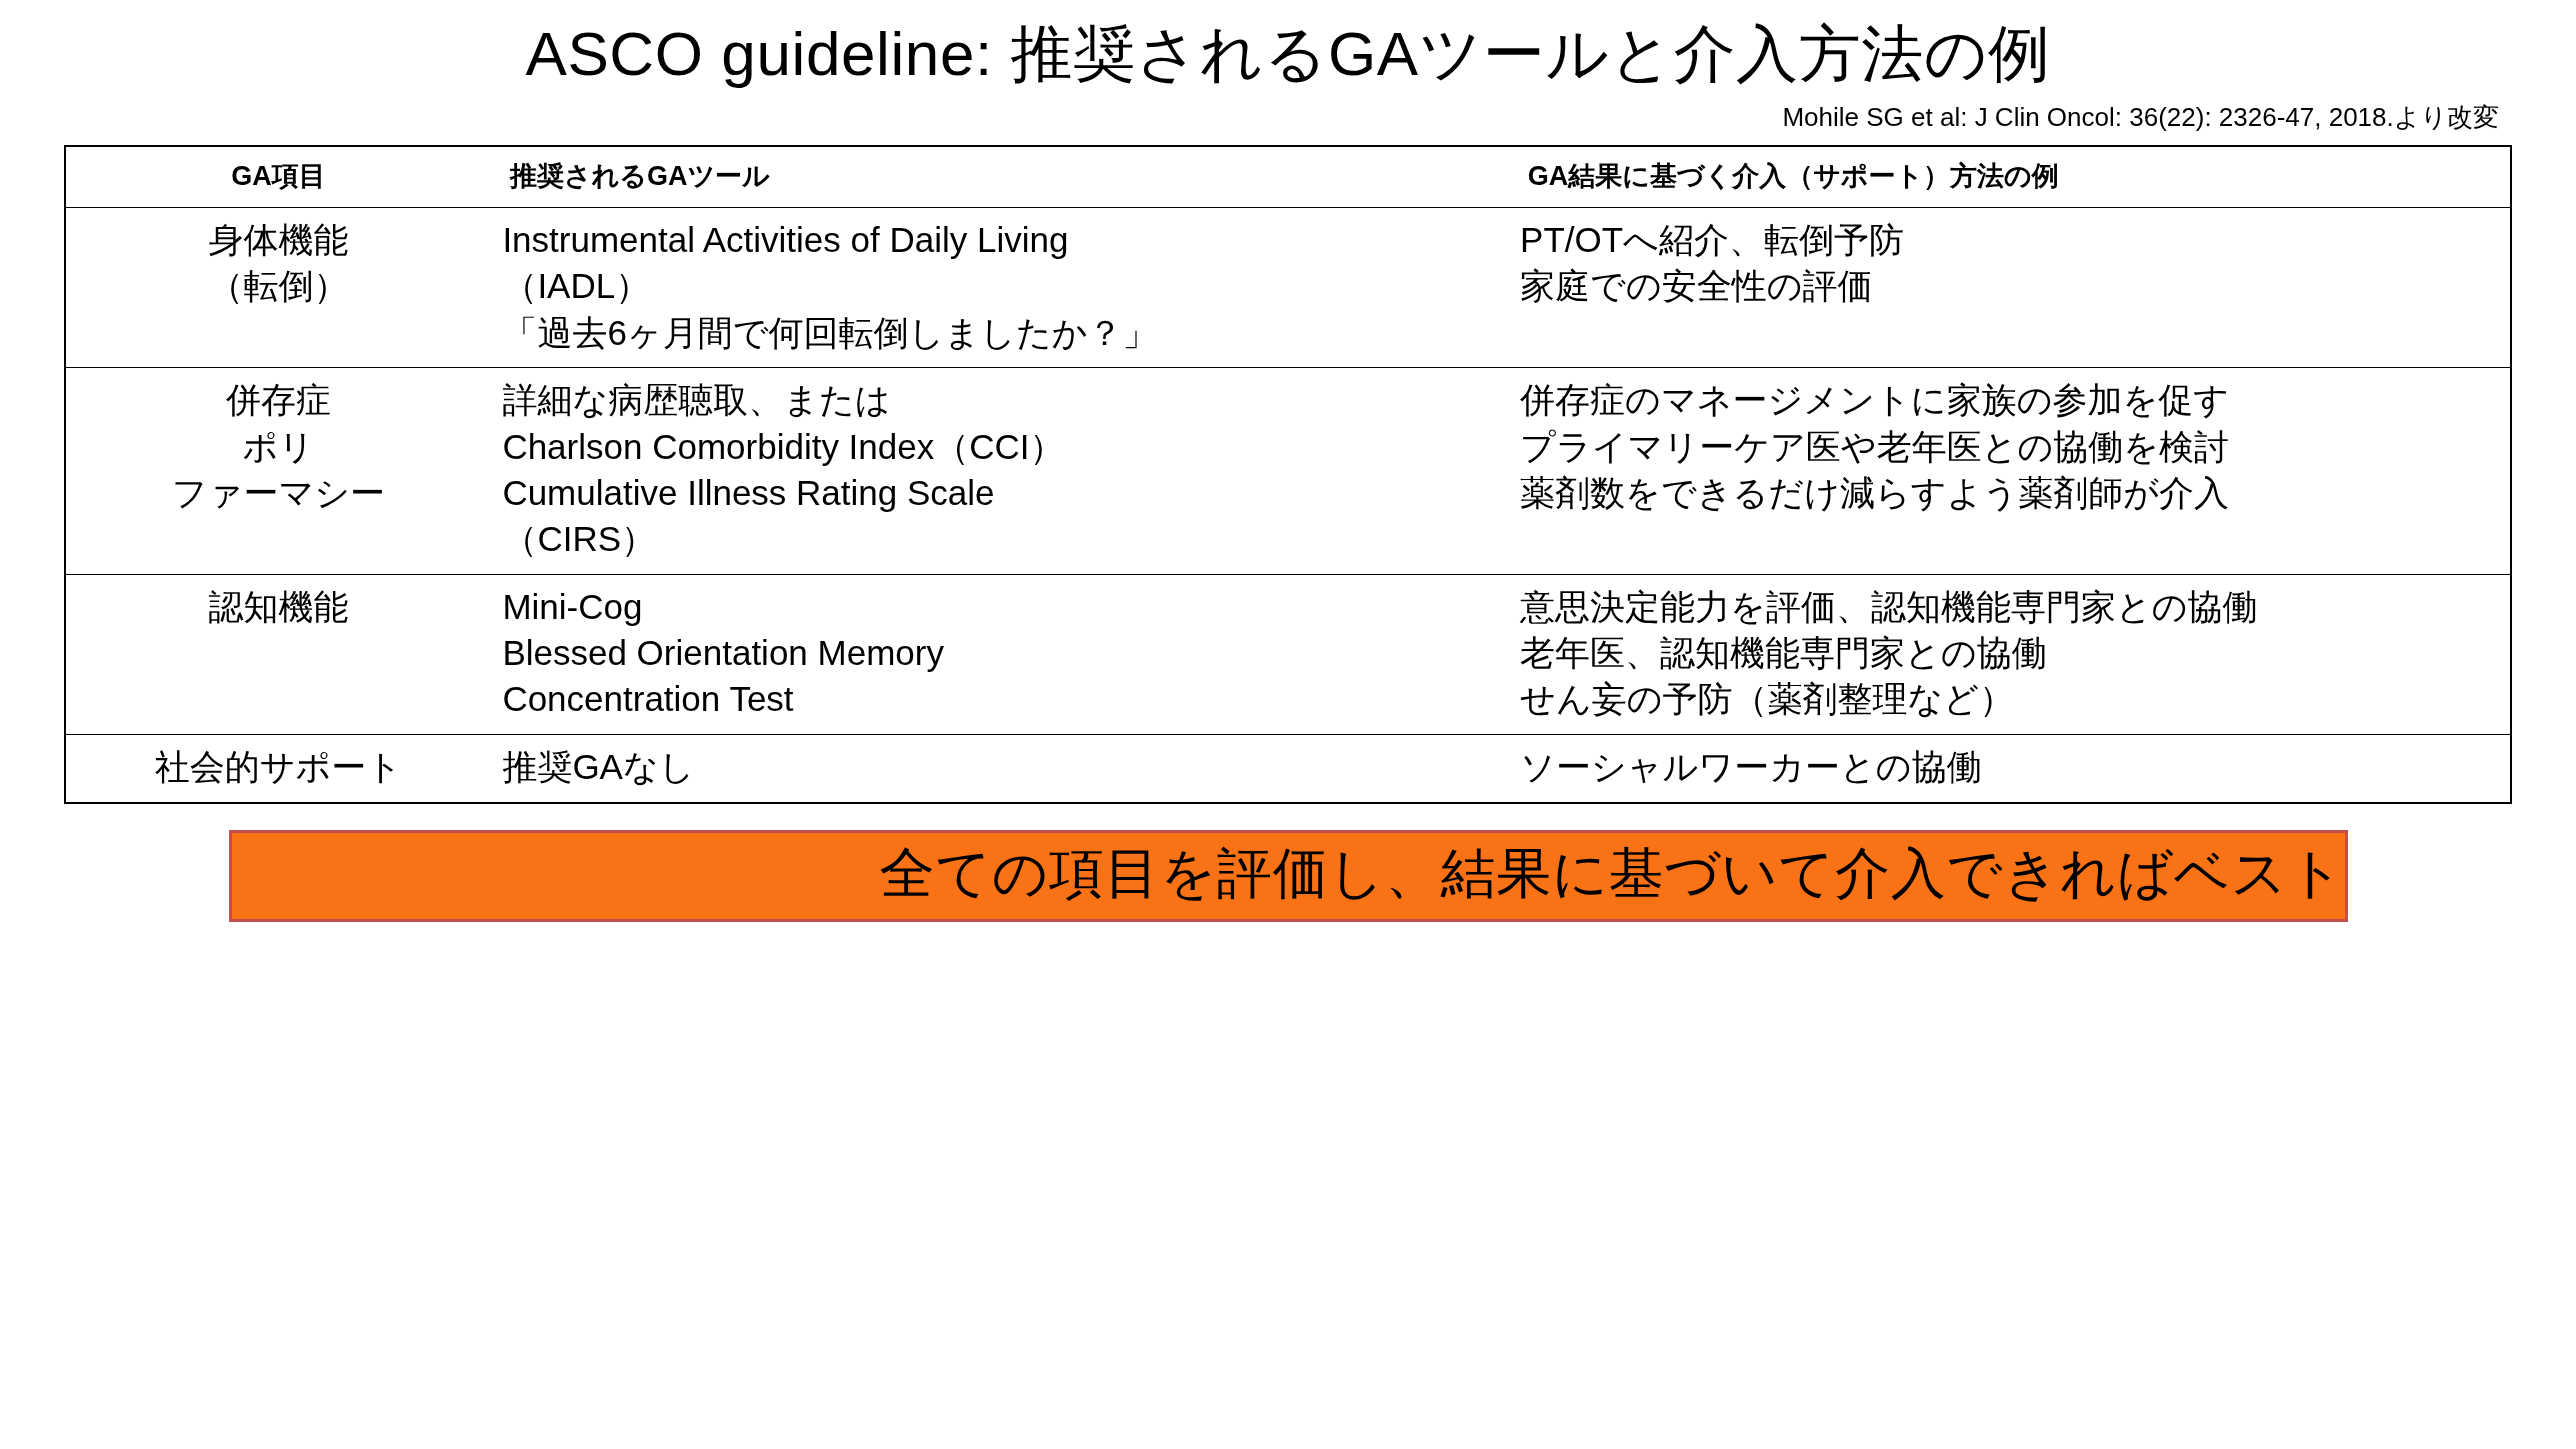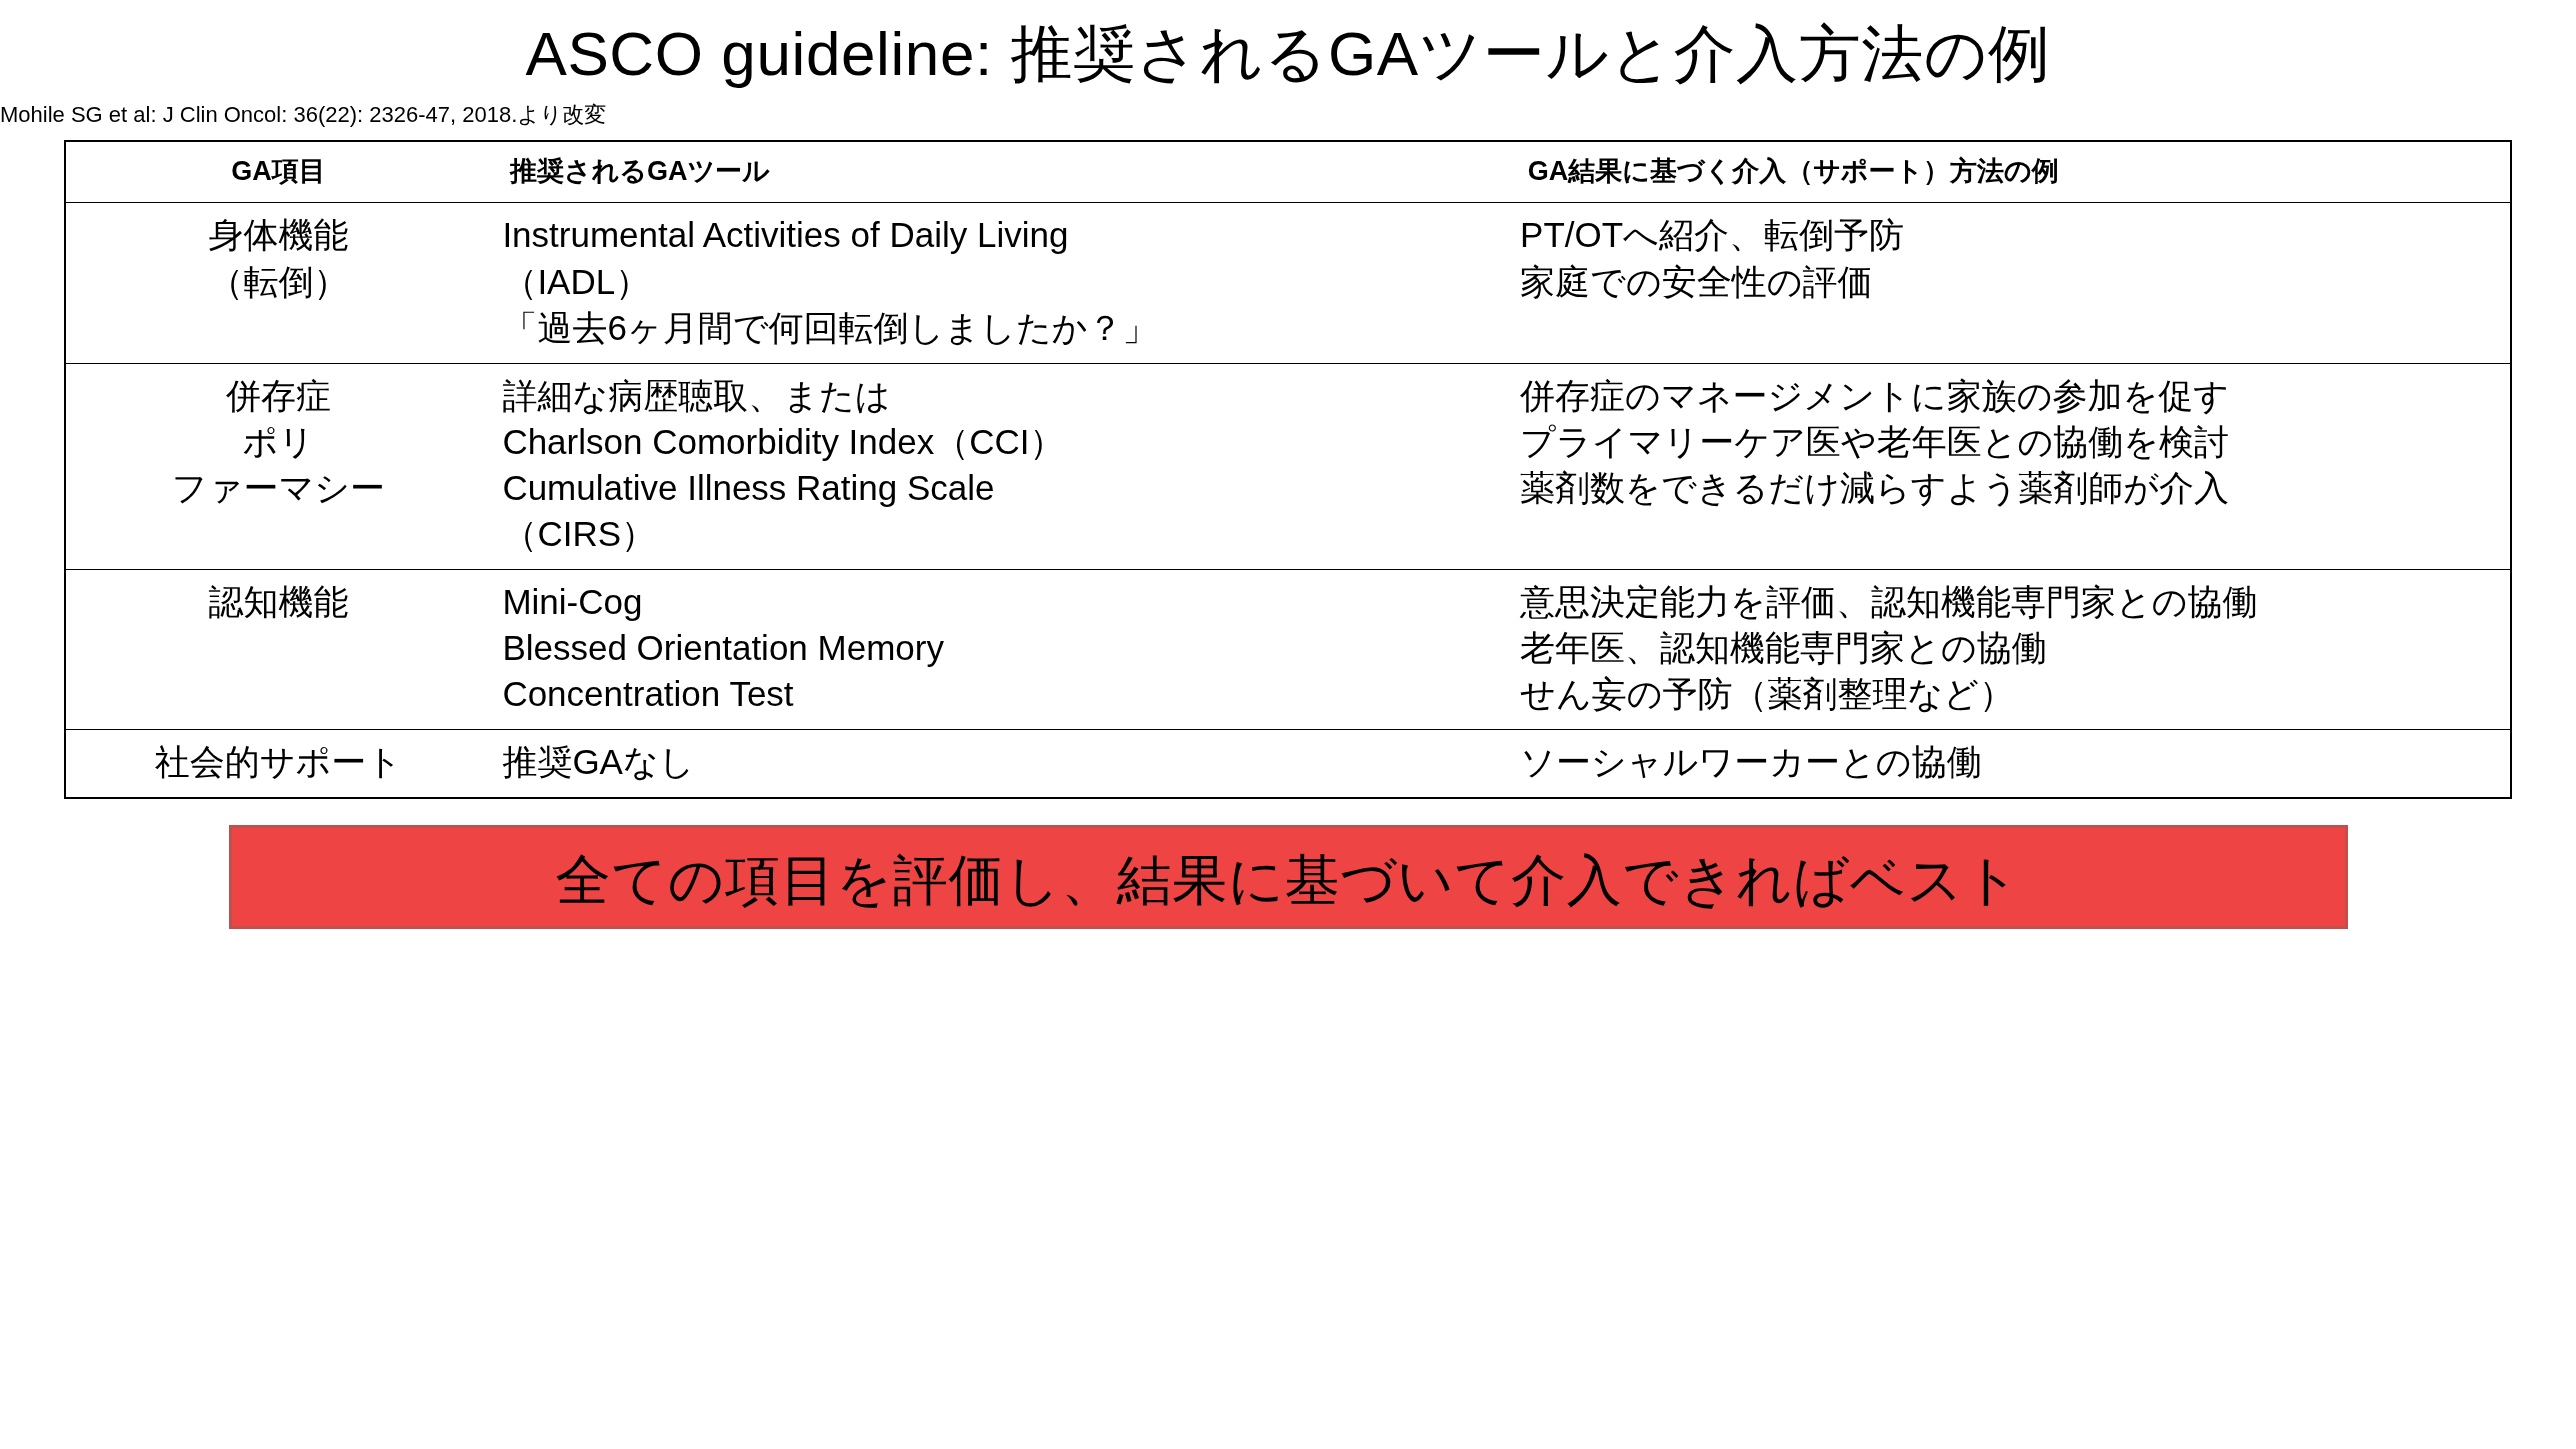--- a/index.html
+++ b/index.html
@@ -27,22 +27,22 @@
     text-align: center;
     font-size: 62px;
     font-weight: 400;
     letter-spacing: 0.6px;
     margin: 14px 0 0 0;
     line-height: 1.1;
     white-space: nowrap;
   }
 
   .citation {
-    text-align: left;
-    font-size: 22px;
+    text-align: right;
+    font-size: 26px;
     font-weight: 400;
     margin: 14px 77px 0 0;
     line-height: 1.2;
   }
 
   .table-wrap {
     margin: 11.6px 64px 0 64px;
   }
 
   table.ga-table {
@@ -90,23 +90,23 @@
     vertical-align: super;
     line-height: 0;
   }
 
   .last-row td { border-bottom: none; }
 
   .footer-box {
     margin: 26px auto 0 auto;
     width: 2119px;
     border: 3.2px solid #c0504d;
-    background: #ef4444;
-    text-align: center;
-    padding: 21px 0 14px 0;
+    background: #f97316;
+    text-align: right;
+    padding: 9px 0 14px 0;
     box-sizing: border-box;
   }
 
   .footer-text {
     font-size: 55px;
     line-height: 1.15;
     letter-spacing: 0.6px;
     white-space: nowrap;
   }
 </style>

